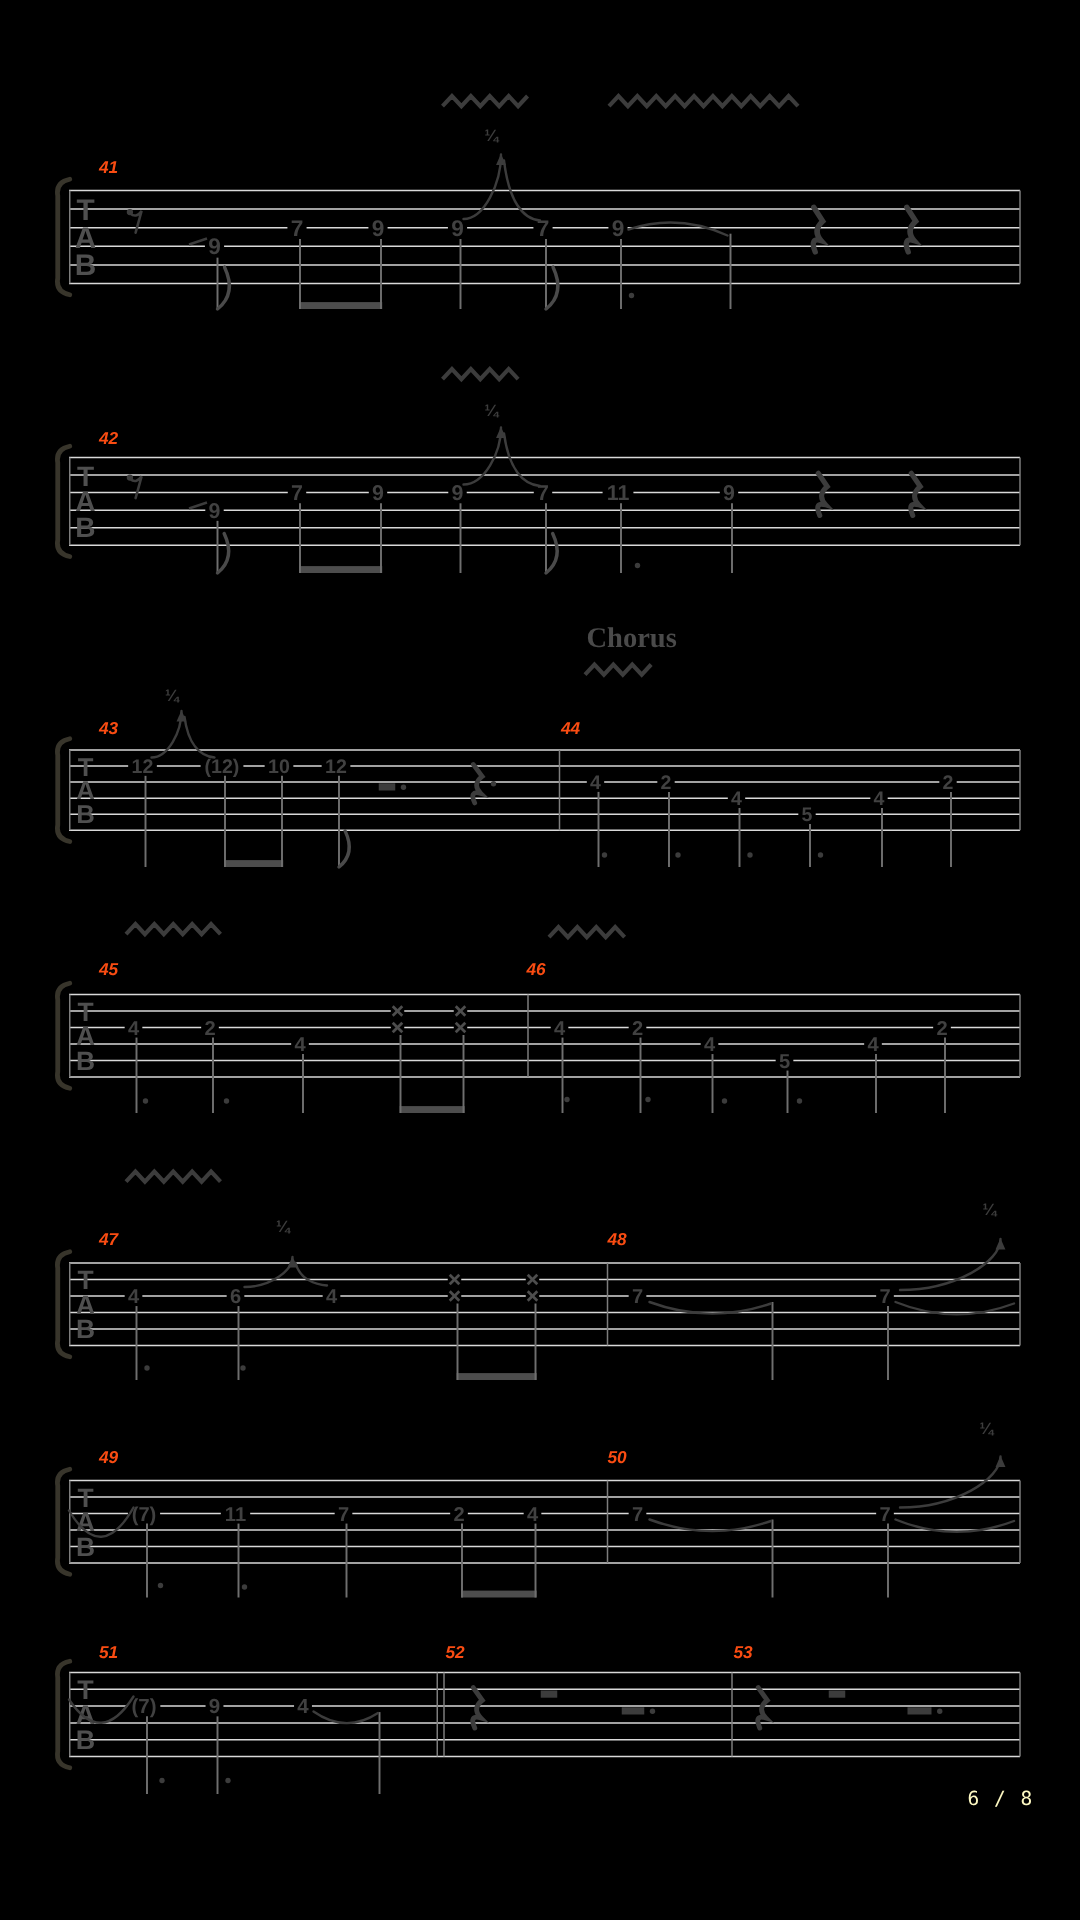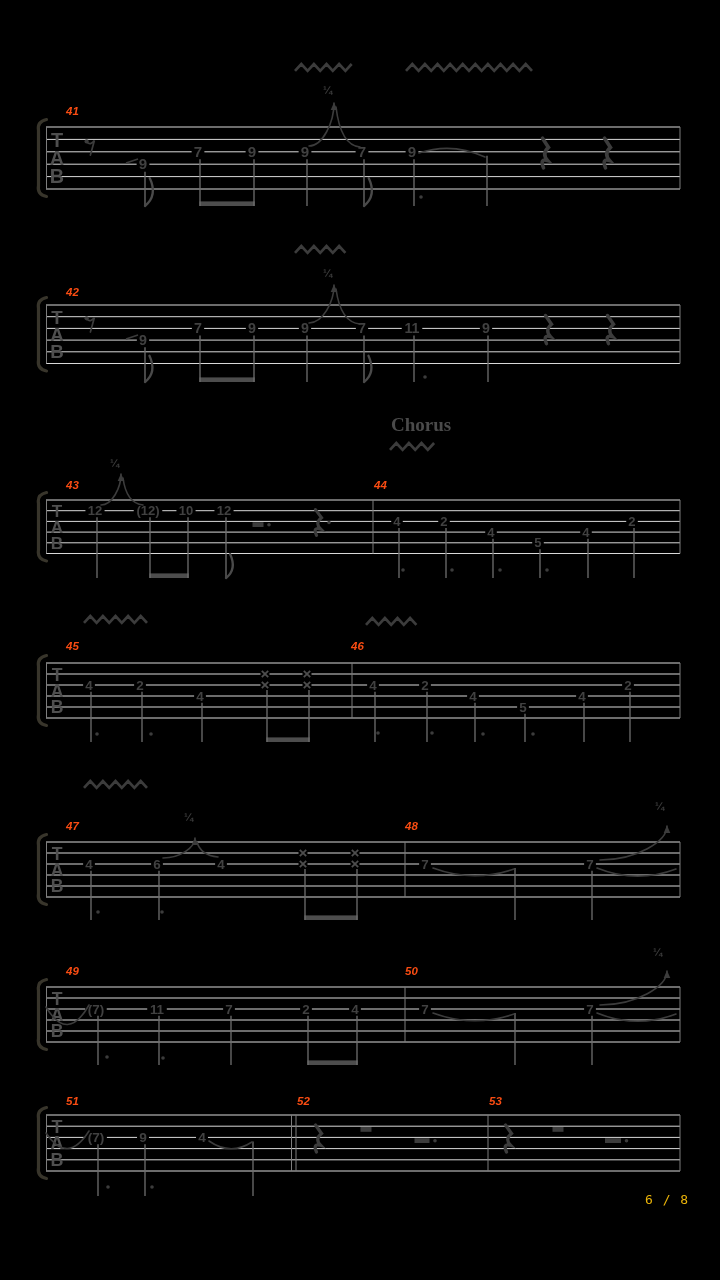--- a/index.html
+++ b/index.html
@@ -1,20 +1,20 @@
 <!DOCTYPE html>
 <html><head>
 <meta charset="utf-8">
 <style>
   html,body{margin:0;padding:0;background:#000;width:720px;height:1280px;overflow:hidden;
     font-family:"Liberation Sans",sans-serif;}
   .page{position:relative;width:720px;height:1280px;background:#000;}
   svg text{font-family:"Liberation Sans",sans-serif;}
   text.section{font-family:"Liberation Serif",serif;}
-  .page-indicator{position:absolute;left:645px;top:1192px;color:#eab308;
+  .page-indicator{position:absolute;left:645px;top:1192px;color:#fef9c3;
     font:13px "DejaVu Sans Mono",monospace;letter-spacing:1px;}
 </style>
 </head>
 <body>
 
 <div class="page">
   <svg id="score" viewBox="0 0 720 1280" width="720" height="1280">
       <g>
         <path d="M 46.5 119.5 Q 37 121.5 38.5 130.5 L 38.5 185.5 Q 37 194.5 46.5 196.5" fill="none" stroke="#38352b" stroke-width="3.2" stroke-linecap="round"></path>
         <line x1="46" y1="127" x2="680" y2="127" stroke="#d9d9d9" stroke-width="1"></line>

